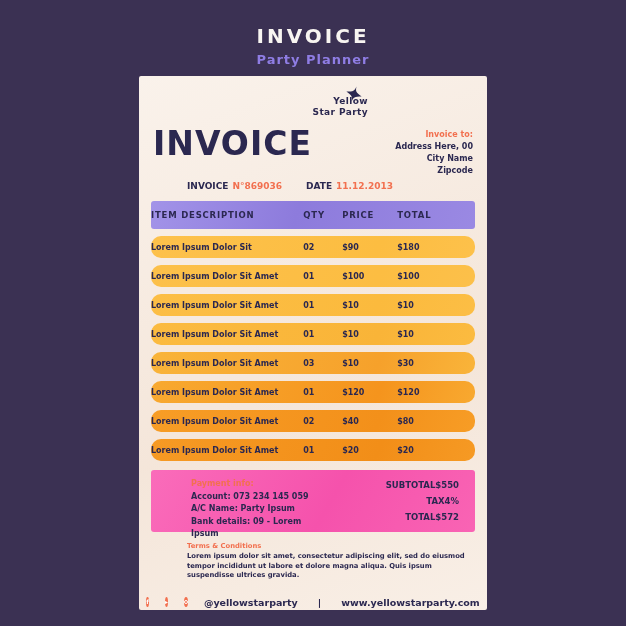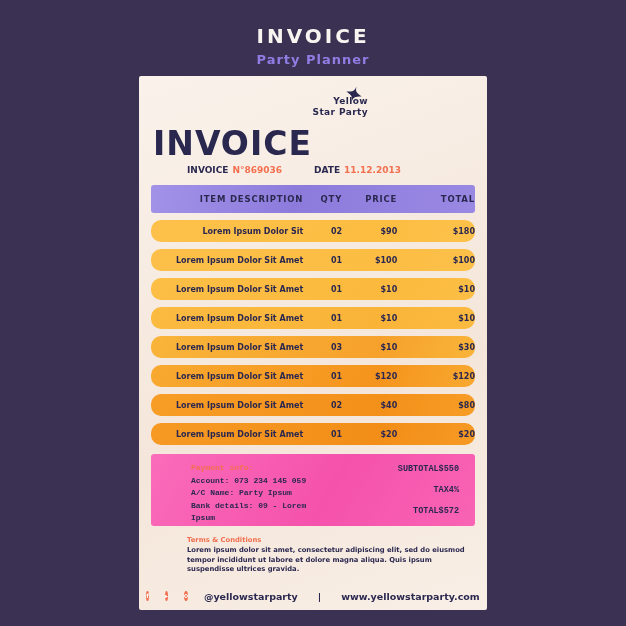--- a/index.html
+++ b/index.html
@@ -18,31 +18,31 @@
         background-image:linear-gradient(160deg,rgba(255,255,255,.35),rgba(236,214,199,.25) 60%,rgba(255,255,255,.2));}
   
   .brand{width:110px;margin:4px auto 0;text-align:right;position:relative;color:var(--navy);
          font-size:9px;font-weight:800;line-height:10.5px;letter-spacing:.4px;}
   .brand svg{position:absolute;right:6px;top:-10px;}
   
   .title-row{display:flex;justify-content:space-between;margin-top:10px;padding:0 2px;}
   .big-title{font-size:33px;font-weight:800;letter-spacing:1px;color:var(--navy);line-height:34px;}
   .bill-to{text-align:right;font-size:8px;font-weight:800;line-height:12px;color:var(--navy);padding-top:2px;}
   .to-label{color:var(--accent-orange);}
-  .meta-row{margin:4px 0 10px 36px;font-size:9px;font-weight:800;color:var(--navy);display:flex;gap:32px;}
+  .meta-row{margin:4px 0 10px 36px;font-size:9px;font-weight:800;color:var(--navy);display:flex;gap:24px;}
   .meta-row .accent{color:var(--accent-orange);margin-left:4px;}
   
-  .t-grid{display:grid;grid-template-columns:47% 12% 17% 24%;align-items:center;text-align:right;}
+  .t-grid{display:grid;grid-template-columns:47% 12% 17% 24%;align-items:center;text-align:left;}
   .t-head{height:28px;border-radius:3px;color:var(--navy);font-size:8.5px;font-weight:800;letter-spacing:.8px;
           background:linear-gradient(105deg,#a293e8,#8d7bdc 45%,#9a89e3);}
   .t-row{height:22px;margin-top:7px;border-radius:10px;color:var(--navy);font-size:8px;font-weight:800;}
   
-  .pay{margin-top:9px;height:72px;border-radius:3px;display:flex;justify-content:space-between;
+  .pay{margin-top:9px;height:62px;border-radius:3px;display:flex;justify-content:space-between;
        padding:8px 16px 8px 40px;
-       background:linear-gradient(120deg,#fa6cba,#f552ac 55%,#f964b4);font-family:Liberation Mono, monospace;}
+       background:linear-gradient(120deg,#fa6cba,#f552ac 55%,#f964b4);}
   .pay-left{font-size:8px;font-weight:800;line-height:12.5px;color:var(--navy);}
   .pay-left .accent{color:var(--accent-orange);}
   .pay-right{width:138px;display:flex;flex-direction:column;justify-content:space-between;
              padding:2px 0;font-size:8.5px;font-weight:800;color:var(--navy);}
   .pay-right .tr{display:flex;justify-content:flex-end;}
   
   .terms{margin:10px 0 0 36px;width:280px;color:var(--navy);}
   .terms-label{font-size:6.8px;font-weight:800;color:var(--accent-orange);margin-bottom:2px;}
   .terms-text{font-size:6.8px;font-weight:700;line-height:9.5px;}
   
@@ -68,20 +68,26 @@
     <div class="brand">
       <svg width="16" height="16" viewBox="0 0 24 24">
         <path d="M12 0 C12.9 7.2 13.6 8.6 24 12 C13.6 15.4 12.9 16.8 12 24 C11.1 16.8 10.4 15.4 0 12 C10.4 8.6 11.1 7.2 12 0 Z" fill="#2b2850" transform="rotate(18 12 12)"></path>
       </svg>
       <div>Yellow</div>
       <div>Star Party</div>
     </div>
 
     <div class="title-row">
       <div class="big-title">INVOICE</div>
+      <div class="bill-to">
+        <div class="to-label">Invoice to:</div>
+        <div>Address Here, 00</div>
+        <div>City Name</div>
+        <div>Zipcode</div>
+      </div>
     </div>
 
     <div class="meta-row">
       <span>
         <span>INVOICE</span><span class="accent">N°869036</span>
       </span>
       <span>
         <span>DATE</span><span class="accent">11.12.2013</span>
       </span>
     </div>

